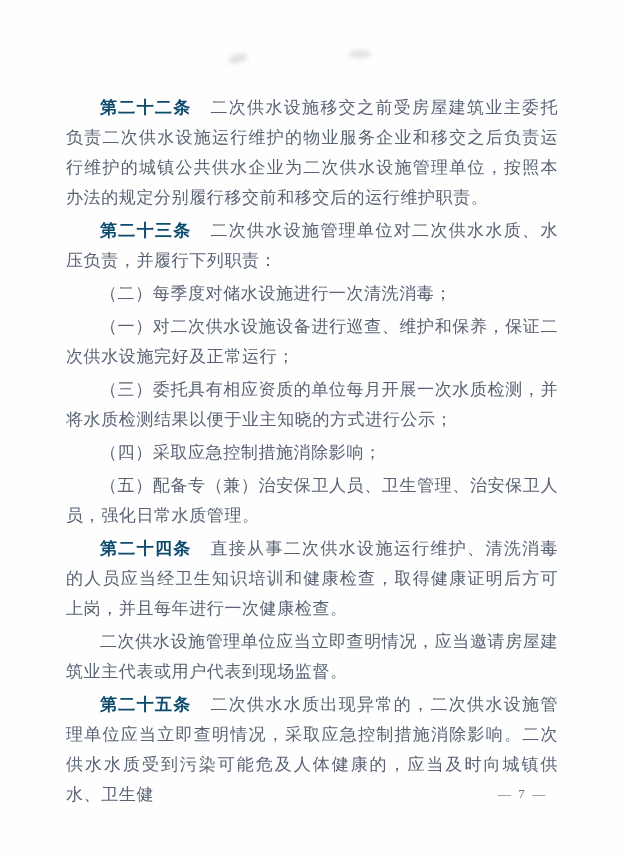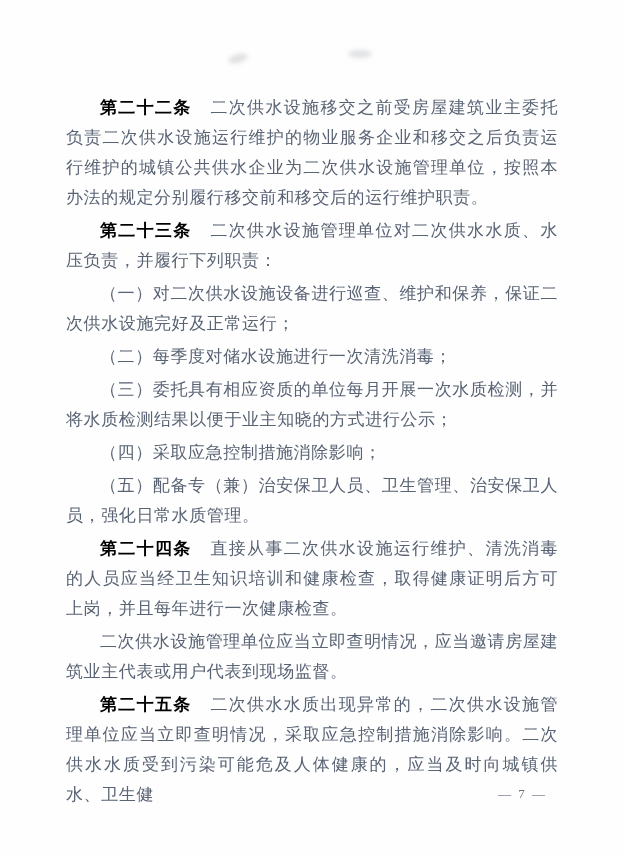--- a/index.html
+++ b/index.html
@@ -25,21 +25,21 @@
     line-height: 30px;
     letter-spacing: 0.6px;
     text-align: justify;
   }
   .para {
     margin: 0 0 3px 0;
     text-indent: 2em;
   }
   .art-num {
     font-weight: 700;
-    color: #000000;
+    color: #0c4a6e;
     margin-right: 1.1em;
     margin-top: 17px;
   }
   .page-number {
     position: absolute;
     top: 786px;
     right: 76px;
     font-size: 13px;
     letter-spacing: 2px;
     color: #6a7382;
@@ -71,23 +71,23 @@
 
   <div class="scan-artifact artifact-1"></div>
   <div class="scan-artifact artifact-2"></div>
 
   <main class="content">
 
     <p class="para"><span class="art-num">第二十二条</span><span>二次供水设施移交之前受房屋建筑业主委托负责二次供水设施运行维护的物业服务企业和移交之后负责运行维护的城镇公共供水企业为二次供水设施管理单位，按照本办法的规定分别履行移交前和移交后的运行维护职责。</span></p>
 
     <p class="para"><span class="art-num">第二十三条</span><span>二次供水设施管理单位对二次供水水质、水压负责，并履行下列职责：</span></p>
 
+    <p class="para"><span>（二）每季度对储水设施进行一次清洗消毒；</span></p>
+
     <p class="para"><span>（一）对二次供水设施设备进行巡查、维护和保养，保证二次供水设施完好及正常运行；</span></p>
-
-    <p class="para"><span>（二）每季度对储水设施进行一次清洗消毒；</span></p>
 
     <p class="para"><span>（三）委托具有相应资质的单位每月开展一次水质检测，并将水质检测结果以便于业主知晓的方式进行公示；</span></p>
 
     <p class="para"><span>（四）采取应急控制措施消除影响；</span></p>
 
     <p class="para"><span>（五）配备专（兼）治安保卫人员、卫生管理、治安保卫人员，强化日常水质管理。</span></p>
 
     <p class="para"><span class="art-num">第二十四条</span><span>直接从事二次供水设施运行维护、清洗消毒的人员应当经卫生知识培训和健康检查，取得健康证明后方可上岗，并且每年进行一次健康检查。</span></p>
 
     <p class="para"><span>二次供水设施管理单位应当立即查明情况，应当邀请房屋建筑业主代表或用户代表到现场监督。</span></p>

